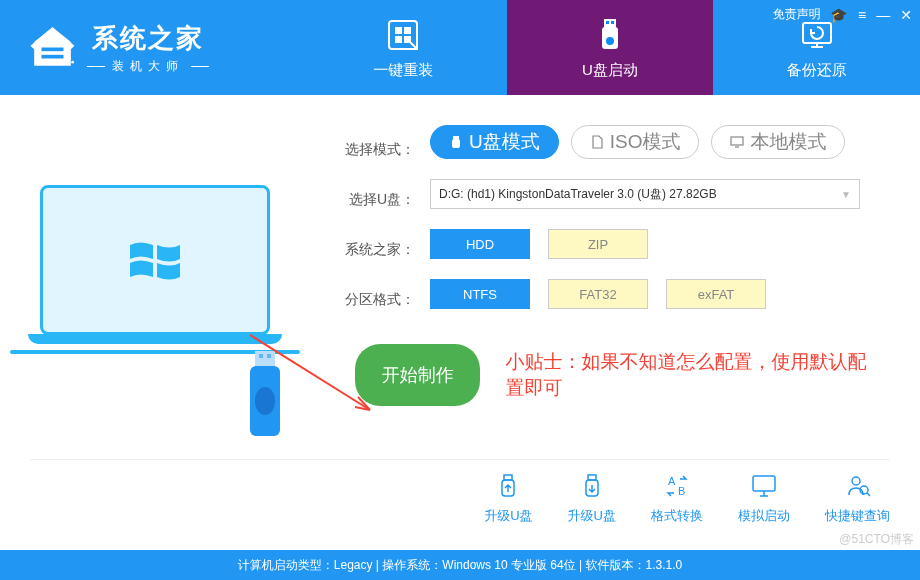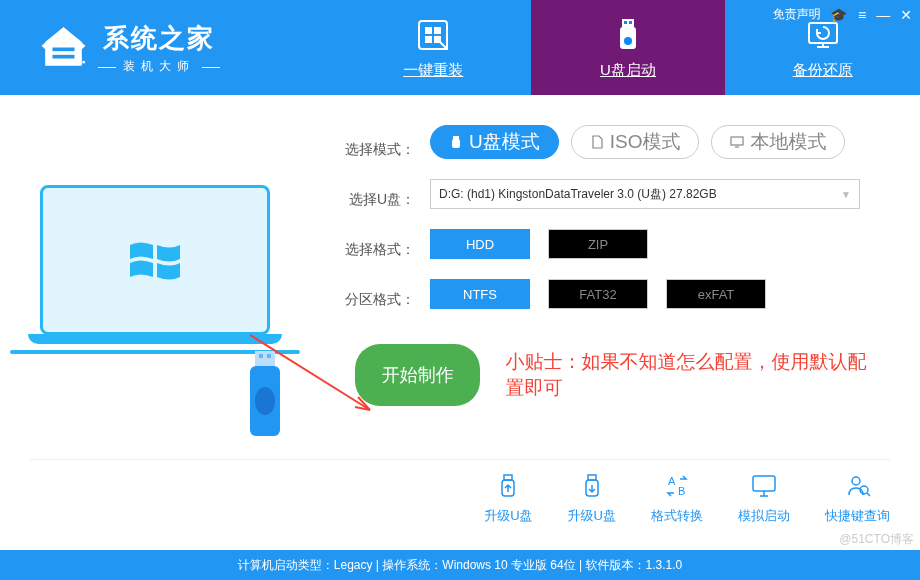--- a/index.html
+++ b/index.html
@@ -1,48 +1,48 @@
 <!DOCTYPE html>
 <html><head>
 <meta charset="utf-8">
 <style>
 * { margin: 0; padding: 0; box-sizing: border-box; font-family: "Microsoft YaHei", sans-serif; }
 body { width: 920px; height: 580px; background: #fff; overflow: hidden; position: relative; }
 .header { height: 95px; background: #2196f3; display: flex; align-items: center; }
-.logo-area { width: 300px; display: flex; align-items: flex-end; gap: 12px; margin-left: 36px; }
+.logo-area { width: 300px; display: flex; align-items: center; padding-left: 25px; gap: 12px; }
 .logo-icon { width: 55px; height: 55px; }
 .logo-text { color: #fff; }
 .logo-title { font-size: 26px; font-weight: bold; letter-spacing: 2px; }
 .logo-sub { font-size: 12px; letter-spacing: 6px; margin-top: 2px; text-align: center; position: relative; }
 .logo-sub::before, .logo-sub::after { content: ""; position: absolute; top: 50%; width: 18px; height: 1px; background: #fff; }
 .logo-sub::before { left: -5px; } .logo-sub::after { right: -5px; }
 .nav-tabs { display: flex; flex: 1; height: 100%; }
 .nav-tab { flex: 1; display: flex; flex-direction: column; align-items: center; justify-content: center; color: #fff; cursor: pointer; gap: 6px; }
 .nav-tab.active { background: #701a75; }
 .nav-tab-icon { width: 40px; height: 40px; }
-.nav-tab-label { font-size: 15px; text-decoration: underline; }
+.nav-tab-label { font-size: 15px; }
 .top-right { position: absolute; top: 6px; right: 8px; display: flex; align-items: center; gap: 10px; color: #fff; font-size: 12px; }
 .top-right .win-btn { cursor: pointer; font-size: 14px; }
 .main { padding: 30px 40px 0 40px; display: flex; }
 .left-illust { width: 270px; position: relative; padding-top: 60px; }
 .laptop { width: 230px; height: 150px; border: 3px solid #29b6f6; border-radius: 8px; background: #e1f5fe; display: flex; align-items: center; justify-content: center; position: relative; }
 .laptop::after { content: ""; position: absolute; bottom: -12px; left: -15px; right: -15px; height: 10px; background: #29b6f6; border-radius: 0 0 10px 10px; }
 .laptop::before { content: ""; position: absolute; bottom: -22px; left: 50%; transform: translateX(-50%); width: 290px; height: 4px; background: #29b6f6; border-radius: 4px; }
 .win-flag { width: 60px; height: 50px; }
 .usb-stick { position: absolute; bottom: -40px; right: 20px; width: 50px; height: 100px; }
 .arrow { position: absolute; top: 200px; left: 200px; width: 150px; height: 100px; pointer-events: none; }
 .right-form { flex: 1; padding-left: 30px; }
 .row { display: flex; align-items: flex-end; margin-bottom: 20px; }
 .row-label { width: 75px; font-size: 14px; color: #555; text-align: right; margin-right: 15px; }
 .mode-btn { height: 34px; padding: 0 18px; border-radius: 17px; border: 1px solid #ccc; background: #fff; color: #888; font-size: 19px; display: inline-flex; align-items: center; gap: 6px; margin-right: 12px; cursor: pointer; }
 .mode-btn.active { background: #2196f3; border-color: #2196f3; color: #fff; }
 .mode-ic { width: 14px; height: 14px; }
 .usb-select { flex: 1; height: 30px; border: 1px solid #ccc; font-size: 12px; padding: 0 8px; color: #333; background: #fff; display: flex; align-items: center; justify-content: space-between; cursor: pointer; max-width: 430px; }
 .usb-select .caret { color: #bbb; font-size: 10px; }
-.opt-btn { width: 100px; height: 30px; border: 1px solid #ccc; background: #000000; color: #888; font-size: 13px; margin-right: 18px; cursor: pointer; }
+.opt-btn { width: 100px; height: 30px; border: 1px solid #ccc; background: #fef9c3; color: #888; font-size: 13px; margin-right: 18px; cursor: pointer; }
 .opt-btn.active { background: #2196f3; border-color: #2196f3; color: #fff; }
 .start-row { margin-top: 35px; display: flex; align-items: center; }
 .start-btn { width: 140px; height: 62px; background: #4caf50; color: #fff; border: none; border-radius: 25px; font-size: 18px; cursor: pointer; margin-left: 15px; }
 .tip { color: #f44336; font-size: 19px; margin-left: 25px; }
 .bottom-tools { position: absolute; bottom: 55px; right: 30px; display: flex; gap: 35px; }
 .tool { display: flex; flex-direction: column; align-items: center; gap: 6px; color: #2196f3; font-size: 13px; cursor: pointer; }
 .tool-icon { width: 30px; height: 30px; }
 .status-bar { position: absolute; bottom: 0; left: 0; right: 0; height: 30px; background: #2196f3; color: #fff; font-size: 12px; display: flex; align-items: center; justify-content: center; }
 .watermark { position: absolute; bottom: 32px; right: 6px; font-size: 12px; color: #ccc; }
 .divider { position: absolute; bottom: 120px; left: 30px; right: 30px; height: 1px; background: #eee; }
@@ -157,21 +157,21 @@
 
     <div class="row">
       <div class="row-label">选择U盘：</div>
       <div class="usb-select">
         <span>D:G: (hd1) KingstonDataTraveler 3.0 (U盘) 27.82GB</span>
         <span class="caret">▼</span>
       </div>
     </div>
 
     <div class="row">
-      <div class="row-label">选择格式：</div>
+      <div class="row-label">系统之家：</div>
       <button class="opt-btn active">HDD</button>
       <button class="opt-btn">ZIP</button>
     </div>
 
     <div class="row">
       <div class="row-label">分区格式：</div>
       <button class="opt-btn active">NTFS</button>
       <button class="opt-btn">FAT32</button>
       <button class="opt-btn">exFAT</button>
     </div>

